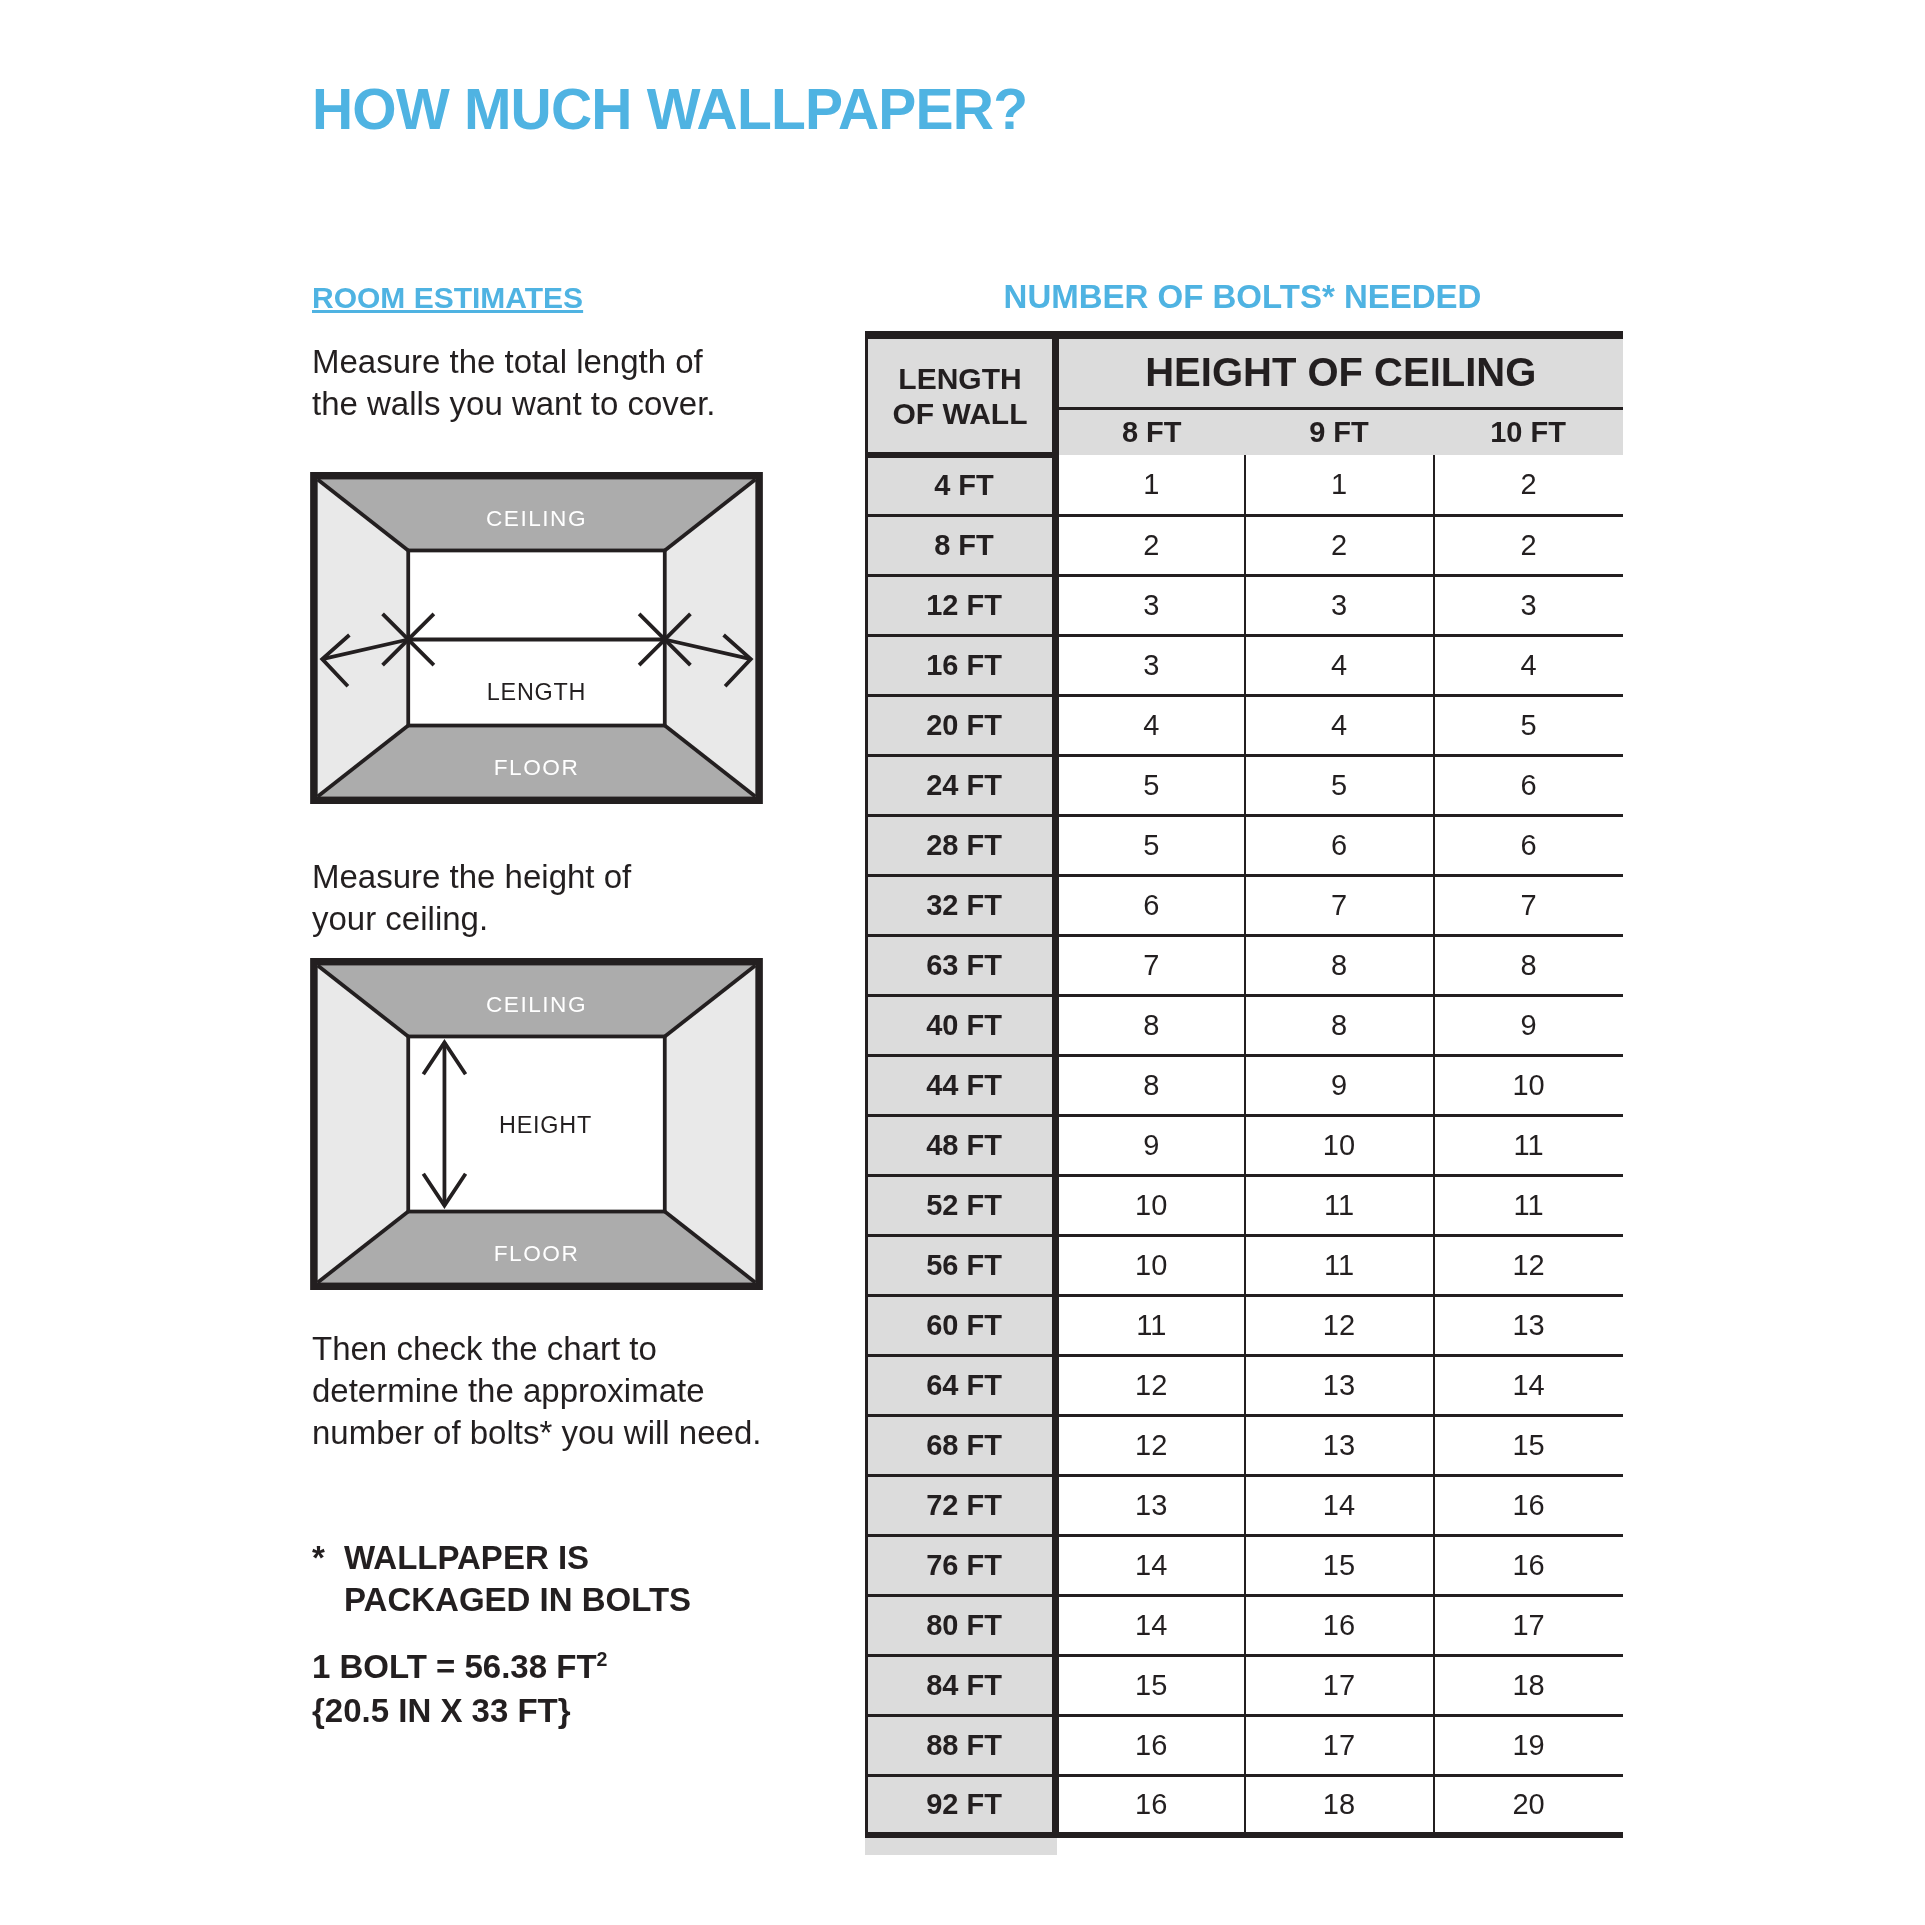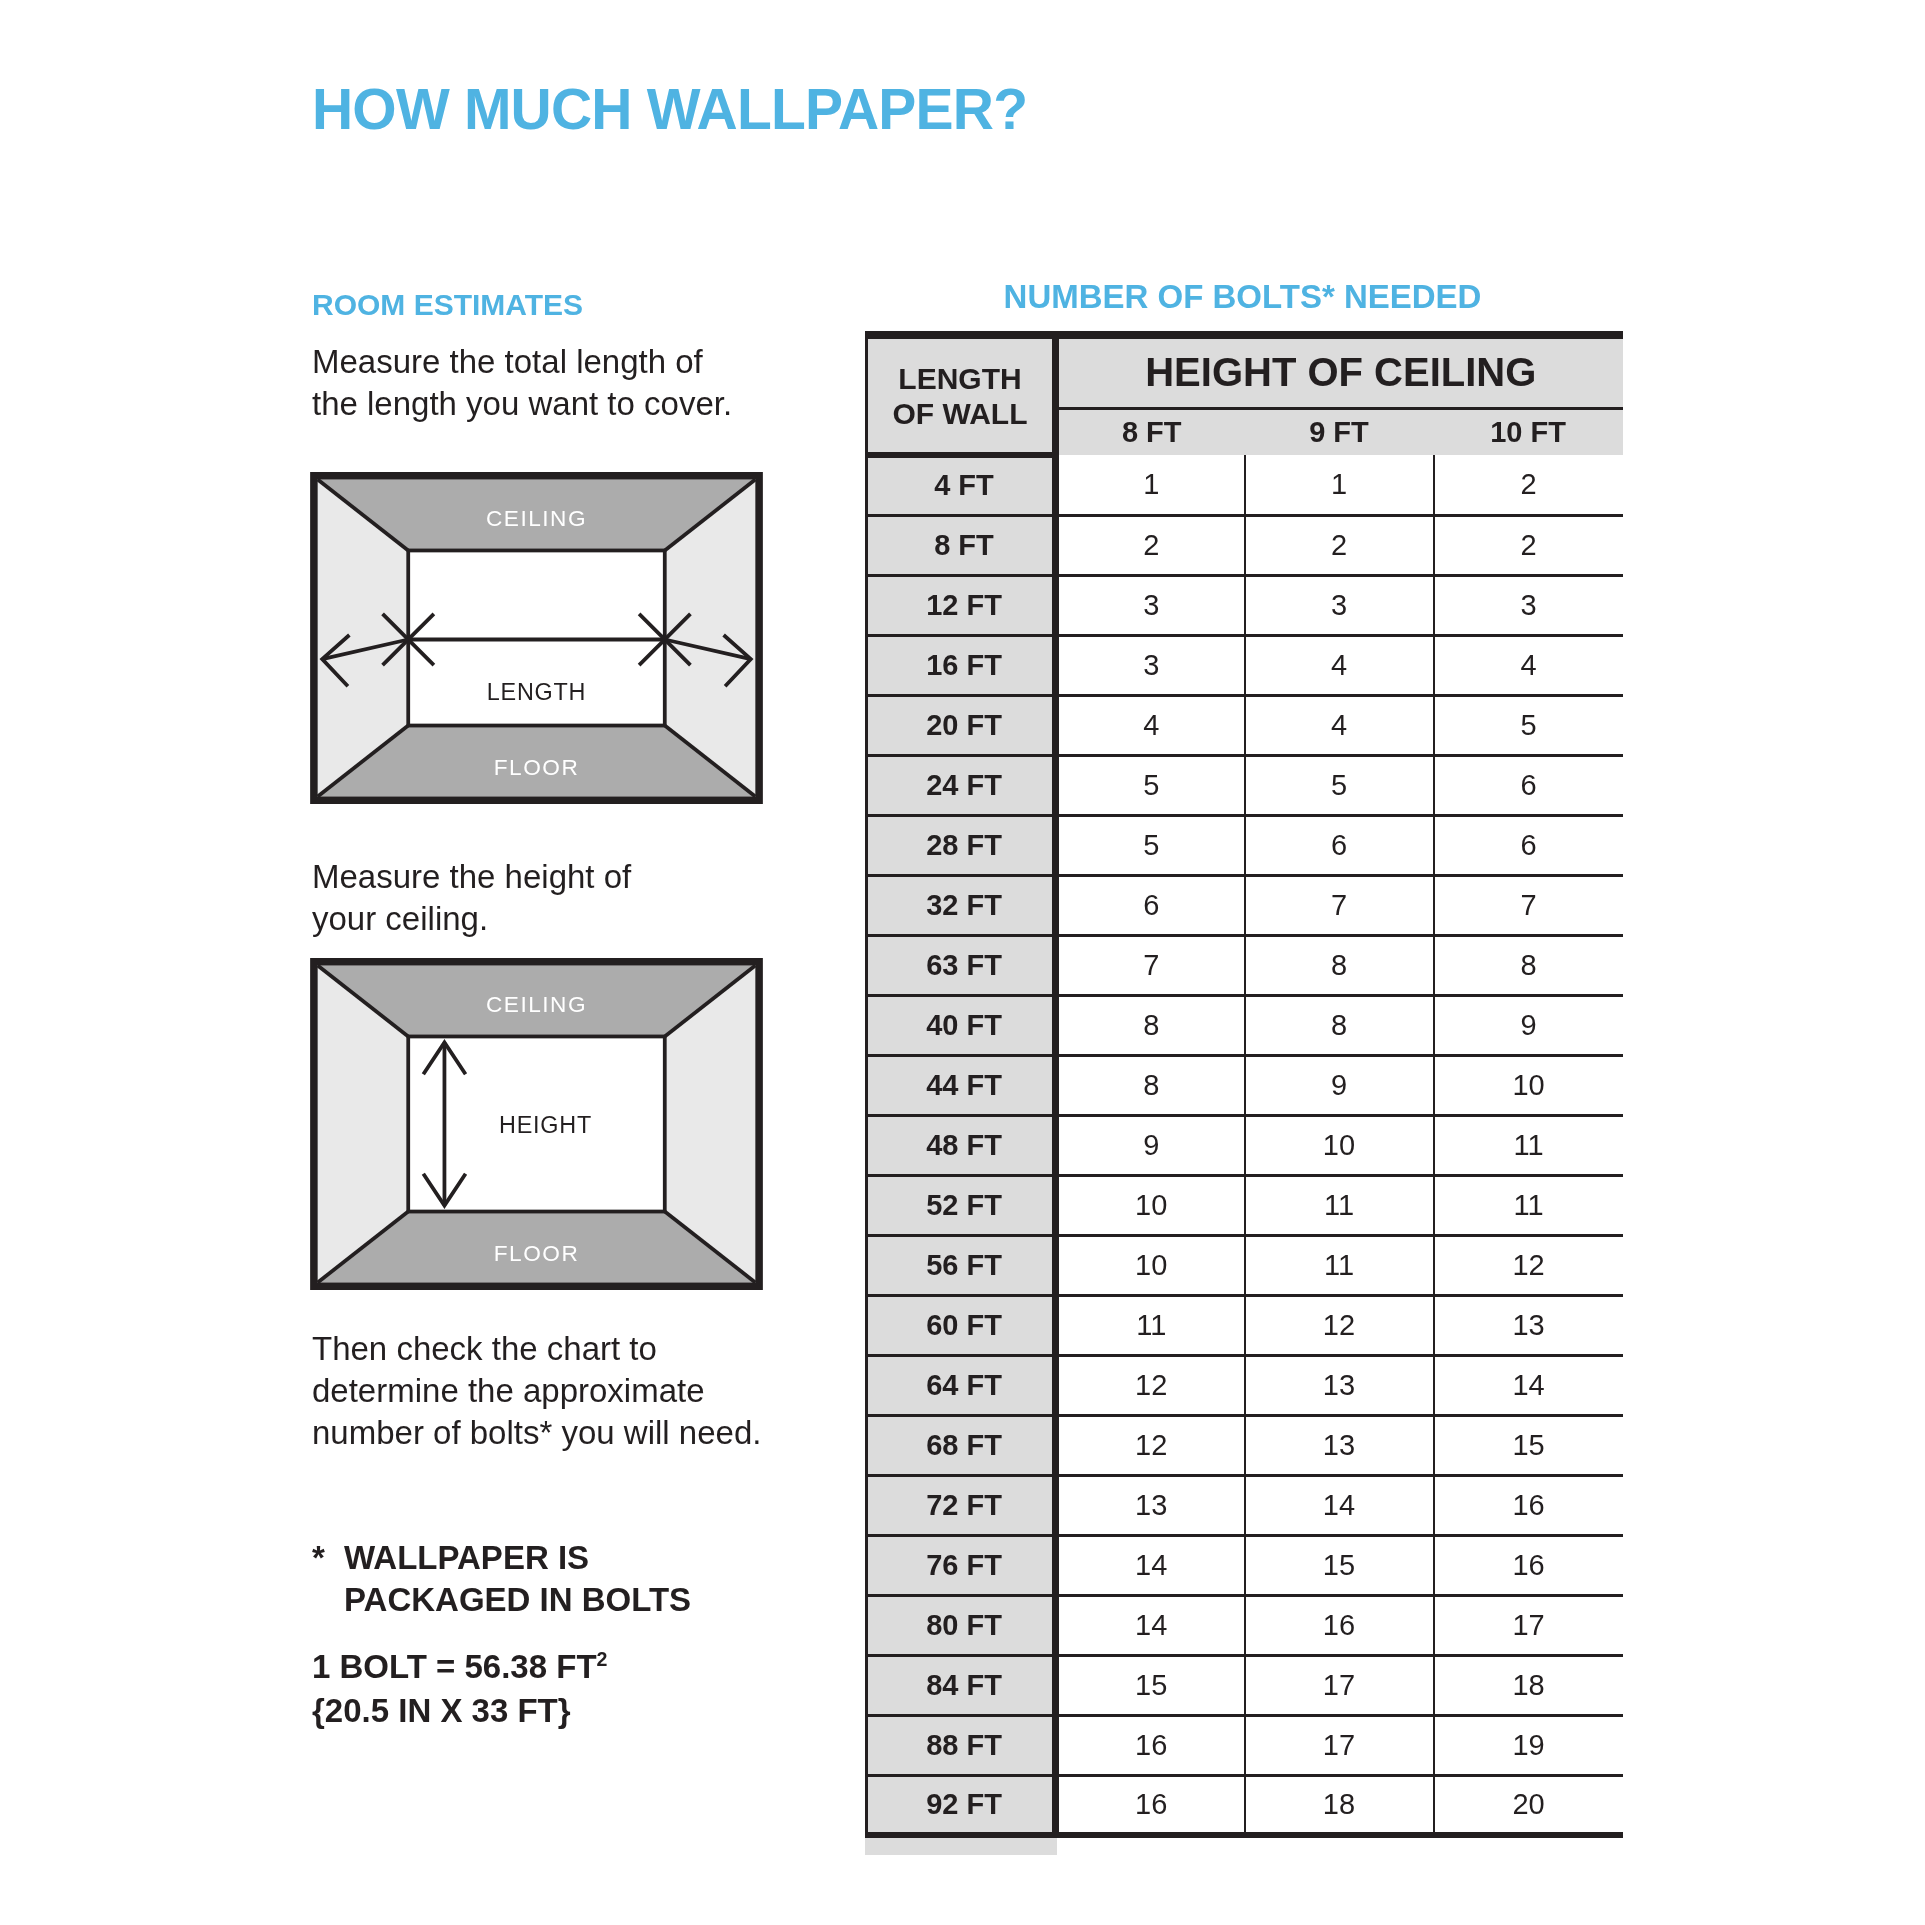--- a/index.html
+++ b/index.html
@@ -21,21 +21,21 @@
   .page-title{
     position:absolute;left:312px;top:76px;
     font-size:57px;font-weight:bold;letter-spacing:-0.8px;
     color:var(--accent);white-space:nowrap;
   }
 
   .sec-heading{
     position:absolute;font-size:30px;font-weight:bold;color:var(--accent);
     white-space:nowrap;
   }
-  .left-heading{left:312px;top:288px;}
+  .left-heading{left:312px;top:281px;text-decoration:underline;}
   .table-heading{left:865px;top:278px;width:755px;text-align:center;font-size:33px;}
 
   .para{
     position:absolute;left:312px;font-size:33px;line-height:42px;color:var(--ink);
     white-space:nowrap;
   }
   .p1{top:341px;}
   .p2{top:840px;margin-top:16px;}
   .p3{top:1328px;}
 
@@ -99,21 +99,21 @@
 <body>
 
 <div class="canvas">
 
   <div class="page-title">HOW MUCH WALLPAPER?</div>
 
   <div class="sec-heading left-heading">ROOM ESTIMATES</div>
 
   <div class="para p1">
     <span>Measure the total length of</span><br>
-    <span>the length you want to cover.</span>
+    <span>the walls you want to cover.</span>
   </div>
 
   <div class="diagram d1">
     <svg viewBox="0 0 600 440">
       <polygon points="10,10 590,10 470,104 130,104" fill="#acacac"></polygon>
       <polygon points="10,430 590,430 470,336 130,336" fill="#acacac"></polygon>
       <polygon points="10,10 130,104 130,336 10,430" fill="#e9e9e9"></polygon>
       <polygon points="590,10 470,104 470,336 590,430" fill="#e9e9e9"></polygon>
       <g stroke="#231f20" stroke-width="5">
         <line x1="10" y1="10" x2="130" y2="104"></line>

